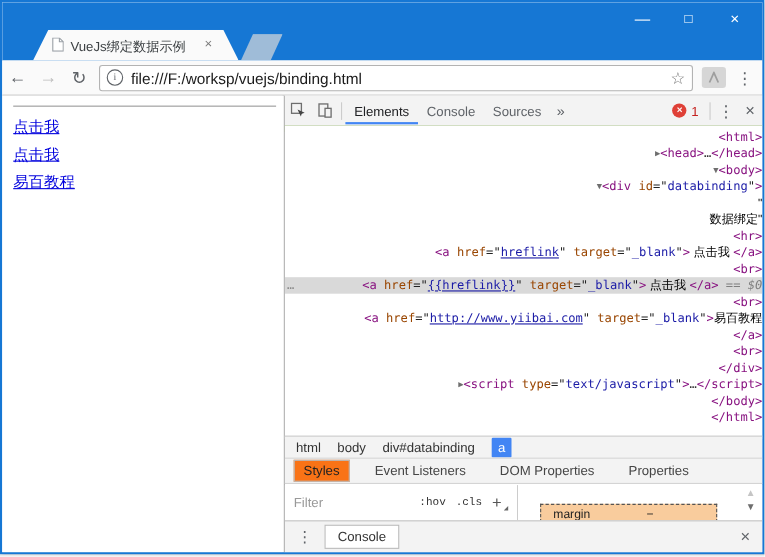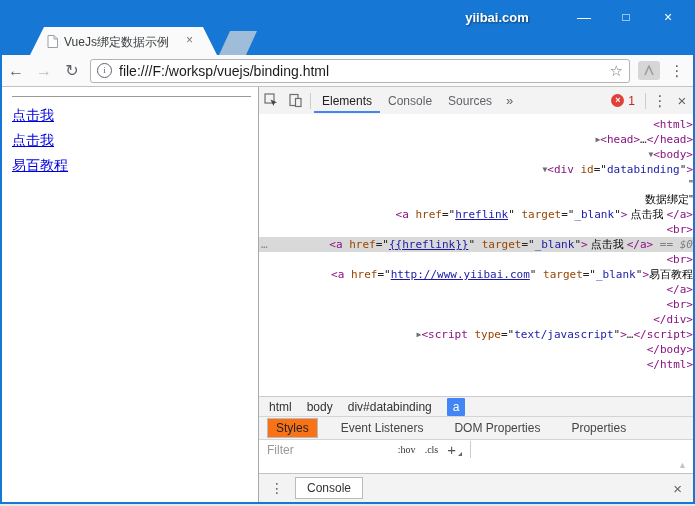--- a/index.html
+++ b/index.html
@@ -72,25 +72,25 @@
   .dt-crumbs{position:absolute;top:309px;left:0;right:0;height:20px;background:#f3f3f3;border-top:1px solid #ccc;display:flex;align-items:center;font-size:12px;color:#333;padding-left:10px;box-sizing:border-box;}
   .crumb{margin-right:15px;}
   .crumb.selected{background:#4285f4;color:#fff;padding:2px 6px;border-radius:1px;margin-right:0;}
 
   
   .dt-sidetabs{position:absolute;top:329px;left:0;right:0;height:24px;background:#f3f3f3;border-top:1px solid #d4d4d4;border-bottom:1px solid #d4d4d4;display:flex;align-items:center;font-size:12px;color:#454545;padding-left:8px;box-sizing:border-box;}
   .sidetab{margin-right:15px;padding-left:16px;}
   .sidetab.active{background:#f97316;border:1px solid #bbb;padding:2px 8px;color:#222;margin-right:7px;}
 
   
-  .dt-styles{position:absolute;top:354px;left:0;right:0;height:32px;display:flex;flex-direction:column;}
+  .dt-styles{position:absolute;top:354px;left:0;right:0;height:32px;display:flex;}
   .filter-pane{width:212px;border-right:1px solid #ccc;display:flex;align-items:center;padding:0 8px;background:#fff;box-sizing:border-box;}
   .filter-ph{color:#999;font-size:12px;}
   .pseudo-group{margin-left:auto;display:flex;align-items:center;gap:9px;}
-  .pseudo-btn{font-family:Liberation Serif, serif;font-size:10px;color:#333;}
+  .pseudo-btn{font-family:Liberation Mono, monospace;font-size:10px;color:#333;}
   .plus-btn{font-size:15px;color:#555;position:relative;padding-right:6px;}
   .plus-corner{position:absolute;right:0;bottom:2px;width:0;height:0;border-left:4px solid transparent;border-bottom:4px solid #666;}
   .box-pane{flex:1;background:#fff;position:relative;overflow:hidden;}
   .margin-box{position:absolute;left:20px;top:17px;width:161px;height:26px;background:#f9cc9d;border:1px dashed #555;box-sizing:border-box;font-size:11px;color:#222;padding:3px 0 0 11px;}
   .margin-val{margin-left:48px;}
   .vscroll{position:absolute;right:3px;top:1px;width:15px;text-align:center;line-height:13px;}
   .scroll-up{font-size:9px;color:#c5c5c5;}
   .scroll-down{font-size:9px;color:#6e6e6e;}
 
   
@@ -98,21 +98,20 @@
   .console-dots{font-size:14px;color:#5f6368;padding:0 11px;}
   .console-tab{background:#fff;border:1px solid #bbb;font-size:12px;color:#333;padding:3px 11px;}
   .console-close{margin-left:auto;color:#5f6368;font-size:15px;padding:0 11px;}
 </style>
 </head>
 <body>
 
 <div class="window">
 
   <div class="titlebar">
-    <span class="window-title">yiibai.com</span>
     <div class="window-controls">
       <span class="win-btn">—</span>
       <span class="win-btn max">□</span>
       <span class="win-btn">×</span>
     </div>
     <div class="tab">
       <span class="tab-favicon">
         <svg width="11" height="13" viewBox="0 0 11 13">
             <path d="M1 .5h6l3.5 3.5v8.5H1z" fill="#fff" stroke="#9aa0a6"></path>
             <path d="M7 .5V4h3.5" fill="none" stroke="#9aa0a6"></path>
@@ -181,20 +180,21 @@
       <span class="dt-close">×</span>
     </div>
 
     <div class="dt-tree">
         <div class="tree-line" style="padding-left: 4px;"><span class="arrow"></span><span class="sg-tag">&lt;html&gt;</span></div>
         <div class="tree-line" style="padding-left: 11px;"><span class="arrow">▶</span><span class="sg-tag">&lt;head&gt;</span><span class="sg-ellipsis">…</span><span class="sg-tag">&lt;/head&gt;</span></div>
         <div class="tree-line" style="padding-left: 11px;"><span class="arrow">▼</span><span class="sg-tag">&lt;body&gt;</span></div>
         <div class="tree-line" style="padding-left: 18px;"><span class="arrow">▼</span><span class="sg-tag">&lt;div</span><span class="sg-attr"> id</span><span class="sg-punct">="</span><span class="sg-val">databinding</span><span class="sg-punct">"</span><span class="sg-tag">&gt;</span></div>
         <div class="tree-line" style="padding-left: 25px;"><span class="arrow"></span><span class="sg-text">"</span></div>
         <div class="tree-line" style="padding-left: 60px;"><span class="arrow"></span><span class="sg-text">数据绑定"</span></div>
+        <div class="tree-line" style="padding-left: 25px;"><span class="arrow"></span><span class="sg-tag">&lt;hr&gt;</span></div>
         <div class="tree-line" style="padding-left: 25px;"><span class="arrow"></span><span class="sg-tag">&lt;a</span><span class="sg-attr"> href</span><span class="sg-punct">="</span><span class="sg-link">hreflink</span><span class="sg-punct">"</span><span class="sg-attr"> target</span><span class="sg-punct">="</span><span class="sg-val">_blank</span><span class="sg-punct">"</span><span class="sg-tag">&gt;</span><span class="sg-text"> 点击我 </span><span class="sg-tag">&lt;/a&gt;</span></div>
         <div class="tree-line" style="padding-left: 25px;"><span class="arrow"></span><span class="sg-tag">&lt;br&gt;</span></div>
         <div class="tree-line selected" style="padding-left: 25px;"><span class="gutter">…</span><span class="arrow"></span><span class="sg-tag">&lt;a</span><span class="sg-attr"> href</span><span class="sg-punct">="</span><span class="sg-link">{{hreflink}}</span><span class="sg-punct">"</span><span class="sg-attr"> target</span><span class="sg-punct">="</span><span class="sg-val">_blank</span><span class="sg-punct">"</span><span class="sg-tag">&gt;</span><span class="sg-text"> 点击我 </span><span class="sg-tag">&lt;/a&gt;</span><span class="sg-anno"> == $0</span></div>
         <div class="tree-line" style="padding-left: 25px;"><span class="arrow"></span><span class="sg-tag">&lt;br&gt;</span></div>
         <div class="tree-line" style="padding-left: 25px;"><span class="arrow"></span><span class="sg-tag">&lt;a</span><span class="sg-attr"> href</span><span class="sg-punct">="</span><span class="sg-link">http://www.yiibai.com</span><span class="sg-punct">"</span><span class="sg-attr"> target</span><span class="sg-punct">="</span><span class="sg-val">_blank</span><span class="sg-punct">"</span><span class="sg-tag">&gt;</span><span class="sg-text">易百教程</span></div>
         <div class="tree-line" style="padding-left: 25px;"><span class="arrow"></span><span class="sg-tag">&lt;/a&gt;</span></div>
         <div class="tree-line" style="padding-left: 25px;"><span class="arrow"></span><span class="sg-tag">&lt;br&gt;</span></div>
         <div class="tree-line" style="padding-left: 18px;"><span class="arrow"></span><span class="sg-tag">&lt;/div&gt;</span></div>
         <div class="tree-line" style="padding-left: 18px;"><span class="arrow">▶</span><span class="sg-tag">&lt;script</span><span class="sg-attr"> type</span><span class="sg-punct">="</span><span class="sg-val">text/javascript</span><span class="sg-punct">"</span><span class="sg-tag">&gt;</span><span class="sg-ellipsis">…</span><span class="sg-tag">&lt;/script&gt;</span></div>
         <div class="tree-line" style="padding-left: 11px;"><span class="arrow"></span><span class="sg-tag">&lt;/body&gt;</span></div>

